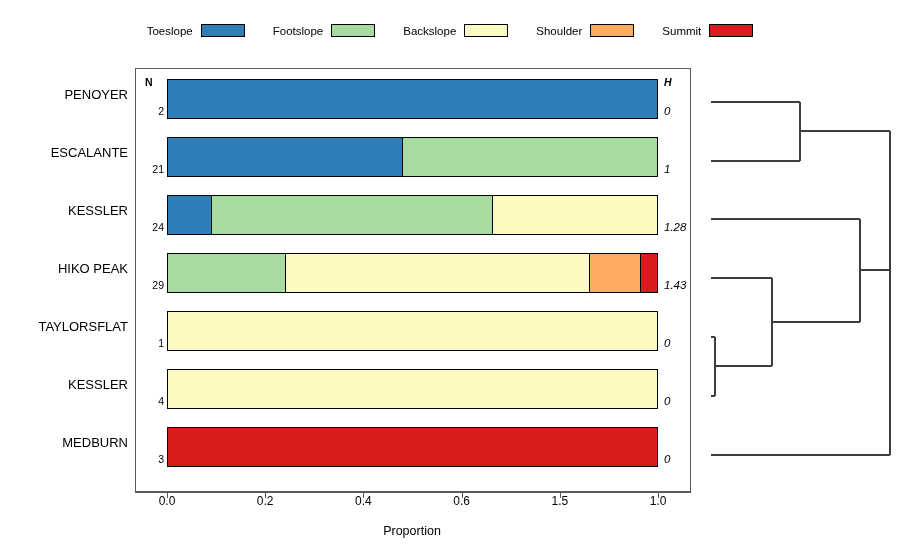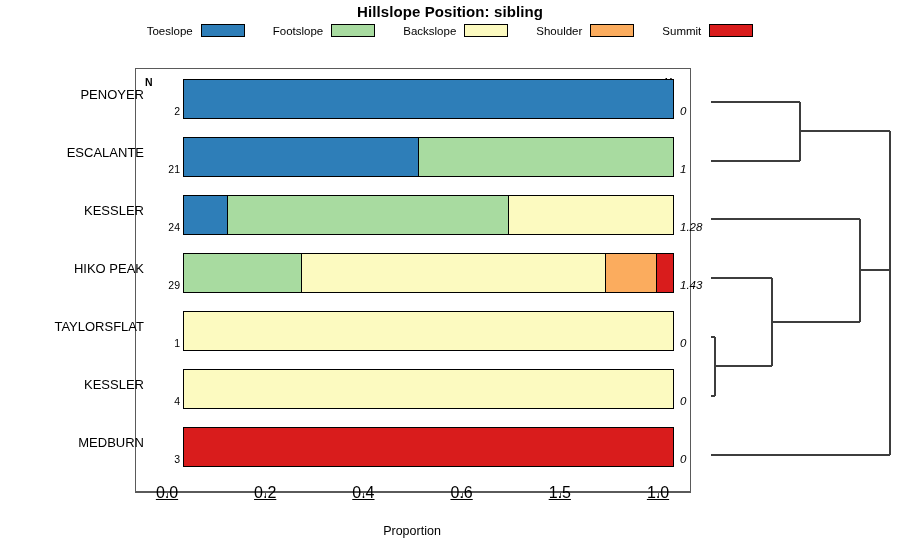--- a/index.html
+++ b/index.html
@@ -68,21 +68,21 @@
     width: 556px;
     height: 424px;
     border: 1px solid #5a5a5a;
     box-sizing: border-box;
     background: #ffffff;
   }
 
   
   .row {
     position: absolute;
-    left: 16px;
+    left: 0;
     width: 856px;
     height: 58px;
   }
   .row-name {
     position: absolute;
     left: 0;
     width: 128px;
     text-align: right;
     font-size: 13px;
     top: 13px;
@@ -145,26 +145,25 @@
   }
   .tick {
     position: absolute;
     top: 492px;
     width: 1px;
     height: 6px;
     background: #5a5a5a;
   }
   .tick-label {
     position: absolute;
-    top: 484px;
+    top: 494px;
     width: 50px;
     margin-left: -25px;
     text-align: center;
-    font-size: 16px;
-    text-decoration: underline;
+    font-size: 12px;
   }
   .axis-title {
     position: absolute;
     left: 134px;
     top: 524px;
     width: 556px;
     text-align: center;
     font-size: 12.5px;
   }
 
@@ -176,21 +175,20 @@
     width: 209px;
     height: 424px;
   }
   .dendro svg { display: block; }
 </style>
 </head>
 <body>
 
 <div id="root">
 
-  <div class="chart-title">Hillslope Position: sibling</div>
 
   <div class="legend">
     <div class="legend-item">
       <span class="legend-label">Toeslope</span>
       <span class="legend-swatch" id="sw0" style="background: rgb(46, 126, 184);"></span>
     </div>
     <div class="legend-item">
       <span class="legend-label">Footslope</span>
       <span class="legend-swatch" id="sw1" style="background: rgb(168, 219, 160);"></span>
     </div>

